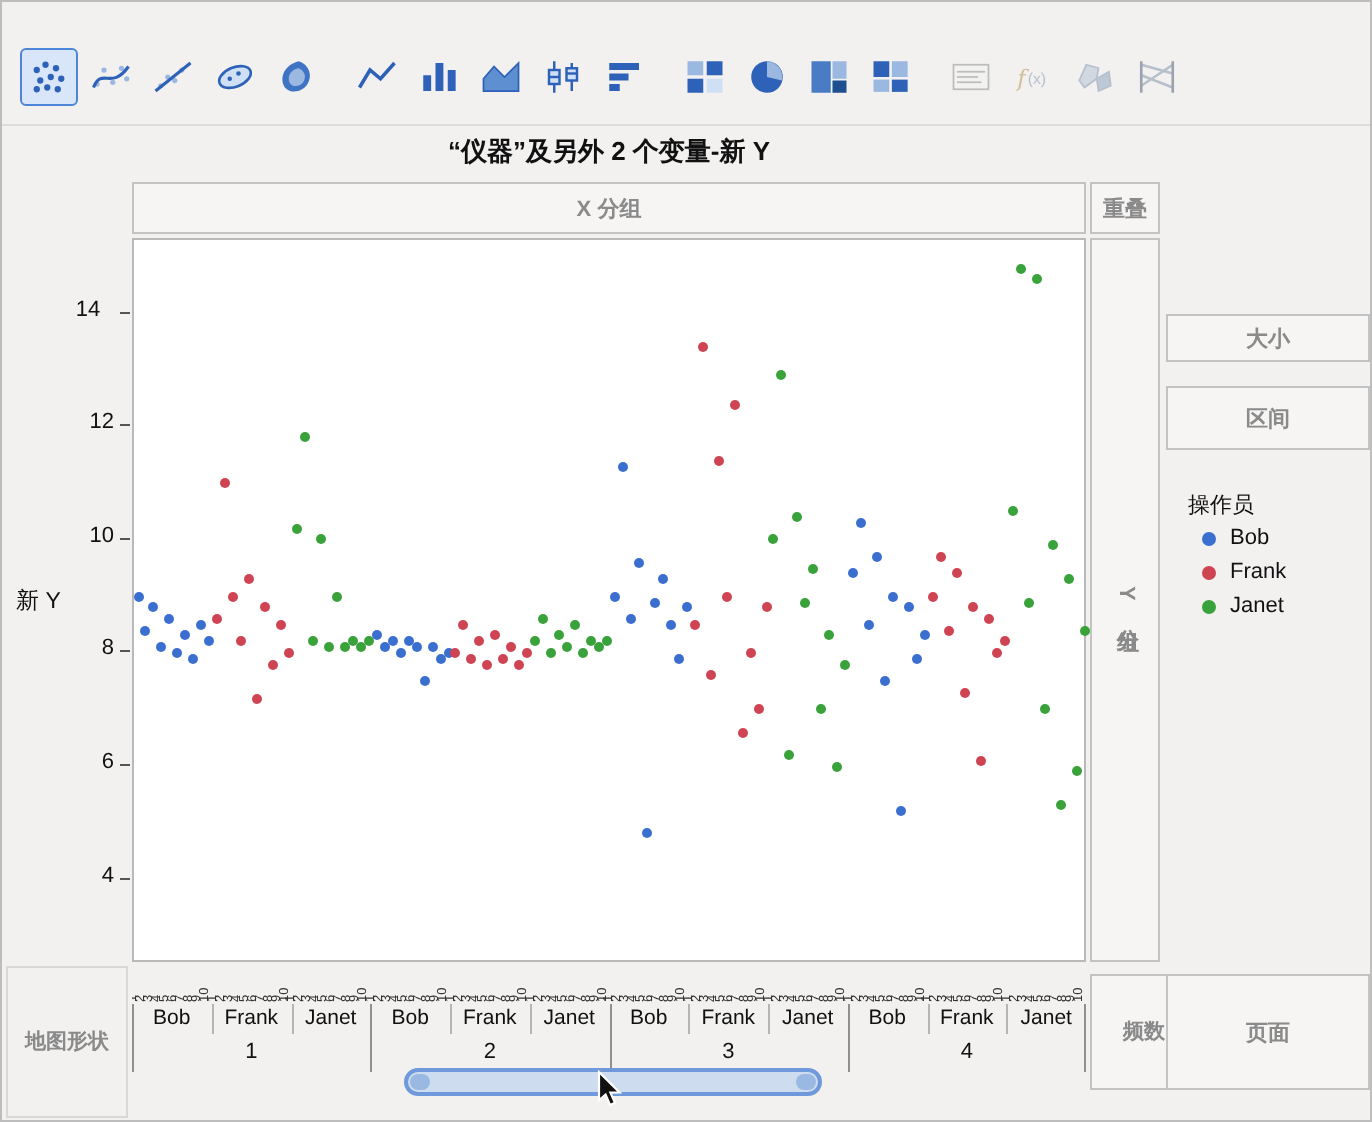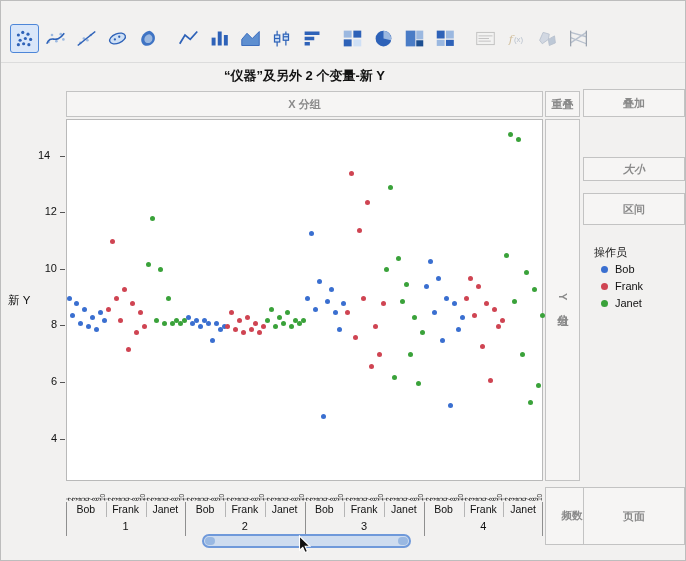--- a/index.html
+++ b/index.html
@@ -21,21 +21,21 @@
   .zone{position:absolute;border:1px solid #c3c3c3;background:#f6f5f4;color:#8a8a8a;font-weight:bold;font-size:11px;display:flex;align-items:center;justify-content:center;box-sizing:border-box;}
   .z-xgroup{left:65px;top:90px;width:477px;height:26px;}
   .z-overlay{left:544px;top:90px;width:35px;height:26px;}
   .z-ygroup{left:544px;top:118px;width:35px;height:362px;}
   .vtext{writing-mode:vertical-rl;letter-spacing:1px;}
   .z-freq{left:544px;top:486px;width:54px;height:58px;font-size:10.5px;}
   .z-map{left:2px;top:482px;width:61px;height:76px;font-size:10.5px;background:transparent;border-color:#d8d8d8;}
   .z-page{left:582px;top:486px;width:102px;height:58px;}
   .btn-stack{left:582px;top:88px;width:102px;height:28px;}
   .btn-color{left:582px;top:122px;width:102px;height:28px;font-style:italic;color:#3a3a3a;}
-  .btn-size{left:582px;top:156px;width:102px;height:24px;font-style:italic;}
+  .btn-size{left:582px;top:156px;width:102px;height:24px;}
   .btn-interval{left:582px;top:192px;width:102px;height:32px;}
 
   
   .plot{position:absolute;left:65px;top:118px;width:477px;height:362px;background:#ffffff;border:1px solid #b9b9b9;box-sizing:border-box;}
   .dot{position:absolute;width:5px;height:5px;border-radius:50%;}
   .ylab{position:absolute;left:7px;top:292px;font-size:11.5px;color:#111;}
   .ytick-label{position:absolute;width:26px;text-align:right;font-size:11px;color:#111;}
   .ytick-mark{position:absolute;width:5px;height:1px;background:#555;}
 
   
@@ -322,23 +322,20 @@
       <div class="dot" style="left: 464.562px; top: 167.188px; background: rgb(58, 162, 58);"></div>
       <div class="dot" style="left: 468.538px; top: 263.344px; background: rgb(58, 162, 58);"></div>
       <div class="dot" style="left: 472.512px; top: 192.641px; background: rgb(58, 162, 58);"></div>
     </div>
   <div class="ylab">新 Y</div>
 
   <div class="zone z-ygroup">
     <span class="vtext">Y 分组</span>
   </div>
 
-  <div class="zone btn-stack">
-    <span>叠加</span>
-  </div>
   <div class="zone btn-size">
     <span>大小</span>
   </div>
   <div class="zone btn-interval">
     <span>区间</span>
   </div>
 
   <div class="legend-title">操作员</div>
   <div class="legend-box" id="legend">
       <div class="legend-item">
@@ -507,20 +504,23 @@
       <div class="op-cell">Janet</div>
     </div>
   <div class="inst-layer" id="insts">
       <div class="inst-cell">1</div>
       <div class="inst-cell">2</div>
       <div class="inst-cell">3</div>
       <div class="inst-cell">4</div>
     </div>
   <div class="slider"></div>
 
+  <div class="zone z-map">
+    <span>地图形状</span>
+  </div>
   <div class="zone z-freq">
     <span>频数</span>
   </div>
   <div class="zone z-page">
     <span>页面</span>
   </div>
 
   <svg class="cursor" width="13" height="20" viewBox="0 0 13 20">
     <path d="M1.5 1 L1.5 15.2 L4.8 12.3 L7 17.5 L9.5 16.4 L7.2 11.3 L11.8 11.2 Z" fill="#111" stroke="#fff" stroke-width="1.1"></path>
   </svg>

